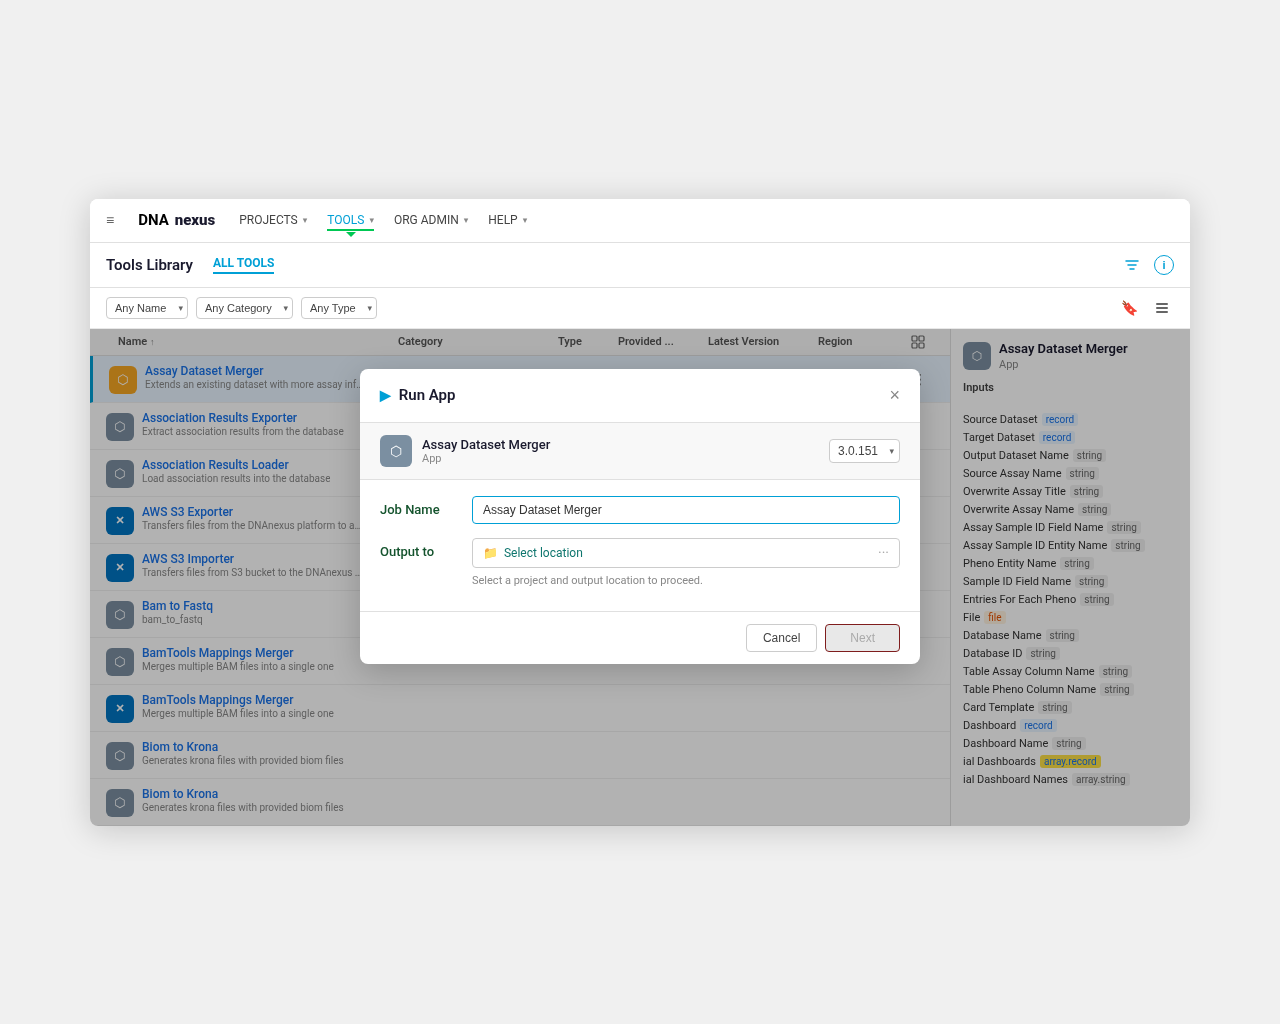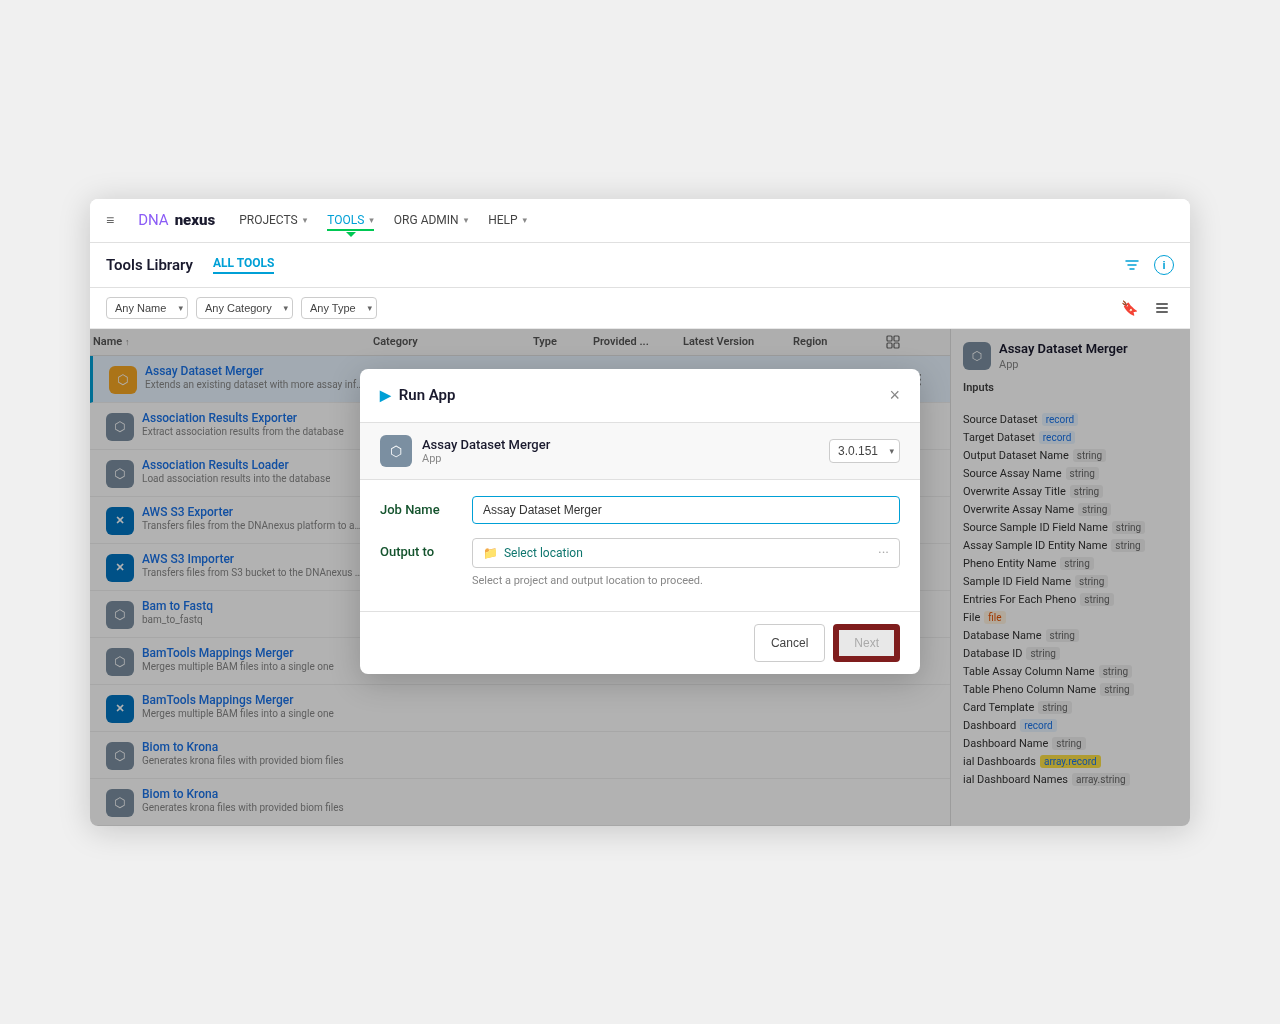--- a/index.html
+++ b/index.html
@@ -31,21 +31,21 @@
       gap: 24px;
     }
     .topnav-logo {
       font-weight: 700;
       font-size: 15px;
       color: #1a1a2e;
       display: flex;
       align-items: center;
       gap: 6px;
     }
-    .topnav-logo .dna { color: #8b5cf6; font-weight: 400; }
+    .topnav-logo .dna { color: #000000; font-weight: 700; }
     .topnav-logo .nexus { color: #1a1a2e; font-weight: 900; }
     .hamburger { color: #666; cursor: pointer; font-size: 14px; }
     .nav-items { display: flex; gap: 20px; align-items: center; }
     .nav-item {
       font-size: 12px;
       color: #444;
       cursor: pointer;
       display: flex;
       align-items: center;
       gap: 5px;
@@ -124,21 +124,21 @@
       position: relative;
     }
 
     
     .table-area { flex: 1; overflow: hidden; }
 
     
     .table-header-row {
       display: grid;
       grid-template-columns: 280px 160px 60px 90px 110px 80px 40px;
-      padding: 6px 3px;
+      padding: 6px 28px;
       border-bottom: 1px solid #e0e0e0;
       background: #fafafa;
       font-size: 11px;
       font-weight: 600;
       color: #555;
       align-items: center;
     }
     .sort-arrow { font-size: 9px; color: #888; }
 
     
@@ -347,22 +347,22 @@
     .btn-cancel {
       padding: 6px 16px;
       border: 1px solid #ccc;
       border-radius: 4px;
       background: #fff;
       color: #444;
       font-size: 12px;
       cursor: pointer;
     }
     .btn-next {
-      padding: 6px 15px;
-      border: 6px solid #7f1d1d;
+      padding: 6px 24px;
+      border: 1px solid #7f1d1d;
       border-radius: 4px;
       background: #e8e8e8;
       color: #aaa;
       font-size: 12px;
       cursor: not-allowed;
     }
     .right-panel-header { display: flex; align-items: center; gap: 8px; margin-bottom: 8px; }
     .panel-app-icon {
       width: 28px; height: 28px;
       background: #7b8fa1;
@@ -653,21 +653,21 @@
         </div>
       </div>
       <div class="panel-section-title">Inputs</div>
       <div id="inputs-list">
           <div class="input-item"><span class="input-name">Source Dataset</span><span class="input-type record">record</span></div>
           <div class="input-item"><span class="input-name">Target Dataset</span><span class="input-type record">record</span></div>
           <div class="input-item"><span class="input-name">Output Dataset Name</span><span class="input-type string">string</span></div>
           <div class="input-item"><span class="input-name">Source Assay Name</span><span class="input-type string">string</span></div>
           <div class="input-item"><span class="input-name">Overwrite Assay Title</span><span class="input-type string">string</span></div>
           <div class="input-item"><span class="input-name">Overwrite Assay Name</span><span class="input-type string">string</span></div>
-          <div class="input-item"><span class="input-name">Source Sample ID Field Name</span><span class="input-type string">string</span></div>
+          <div class="input-item"><span class="input-name">Assay Sample ID Field Name</span><span class="input-type string">string</span></div>
           <div class="input-item"><span class="input-name">Assay Sample ID Entity Name</span><span class="input-type string">string</span></div>
           <div class="input-item"><span class="input-name">Pheno Entity Name</span><span class="input-type string">string</span></div>
           <div class="input-item"><span class="input-name">Sample ID Field Name</span><span class="input-type string">string</span></div>
           <div class="input-item"><span class="input-name">Entries For Each Pheno</span><span class="input-type string">string</span></div>
           <div class="input-item"><span class="input-name">File</span><span class="input-type file">file</span></div>
           <div class="input-item"><span class="input-name">Database Name</span><span class="input-type string">string</span></div>
           <div class="input-item"><span class="input-name">Database ID</span><span class="input-type string">string</span></div>
           <div class="input-item"><span class="input-name">Table Assay Column Name</span><span class="input-type string">string</span></div>
           <div class="input-item"><span class="input-name">Table Pheno Column Name</span><span class="input-type string">string</span></div>
           <div class="input-item"><span class="input-name">Card Template</span><span class="input-type string">string</span></div>

